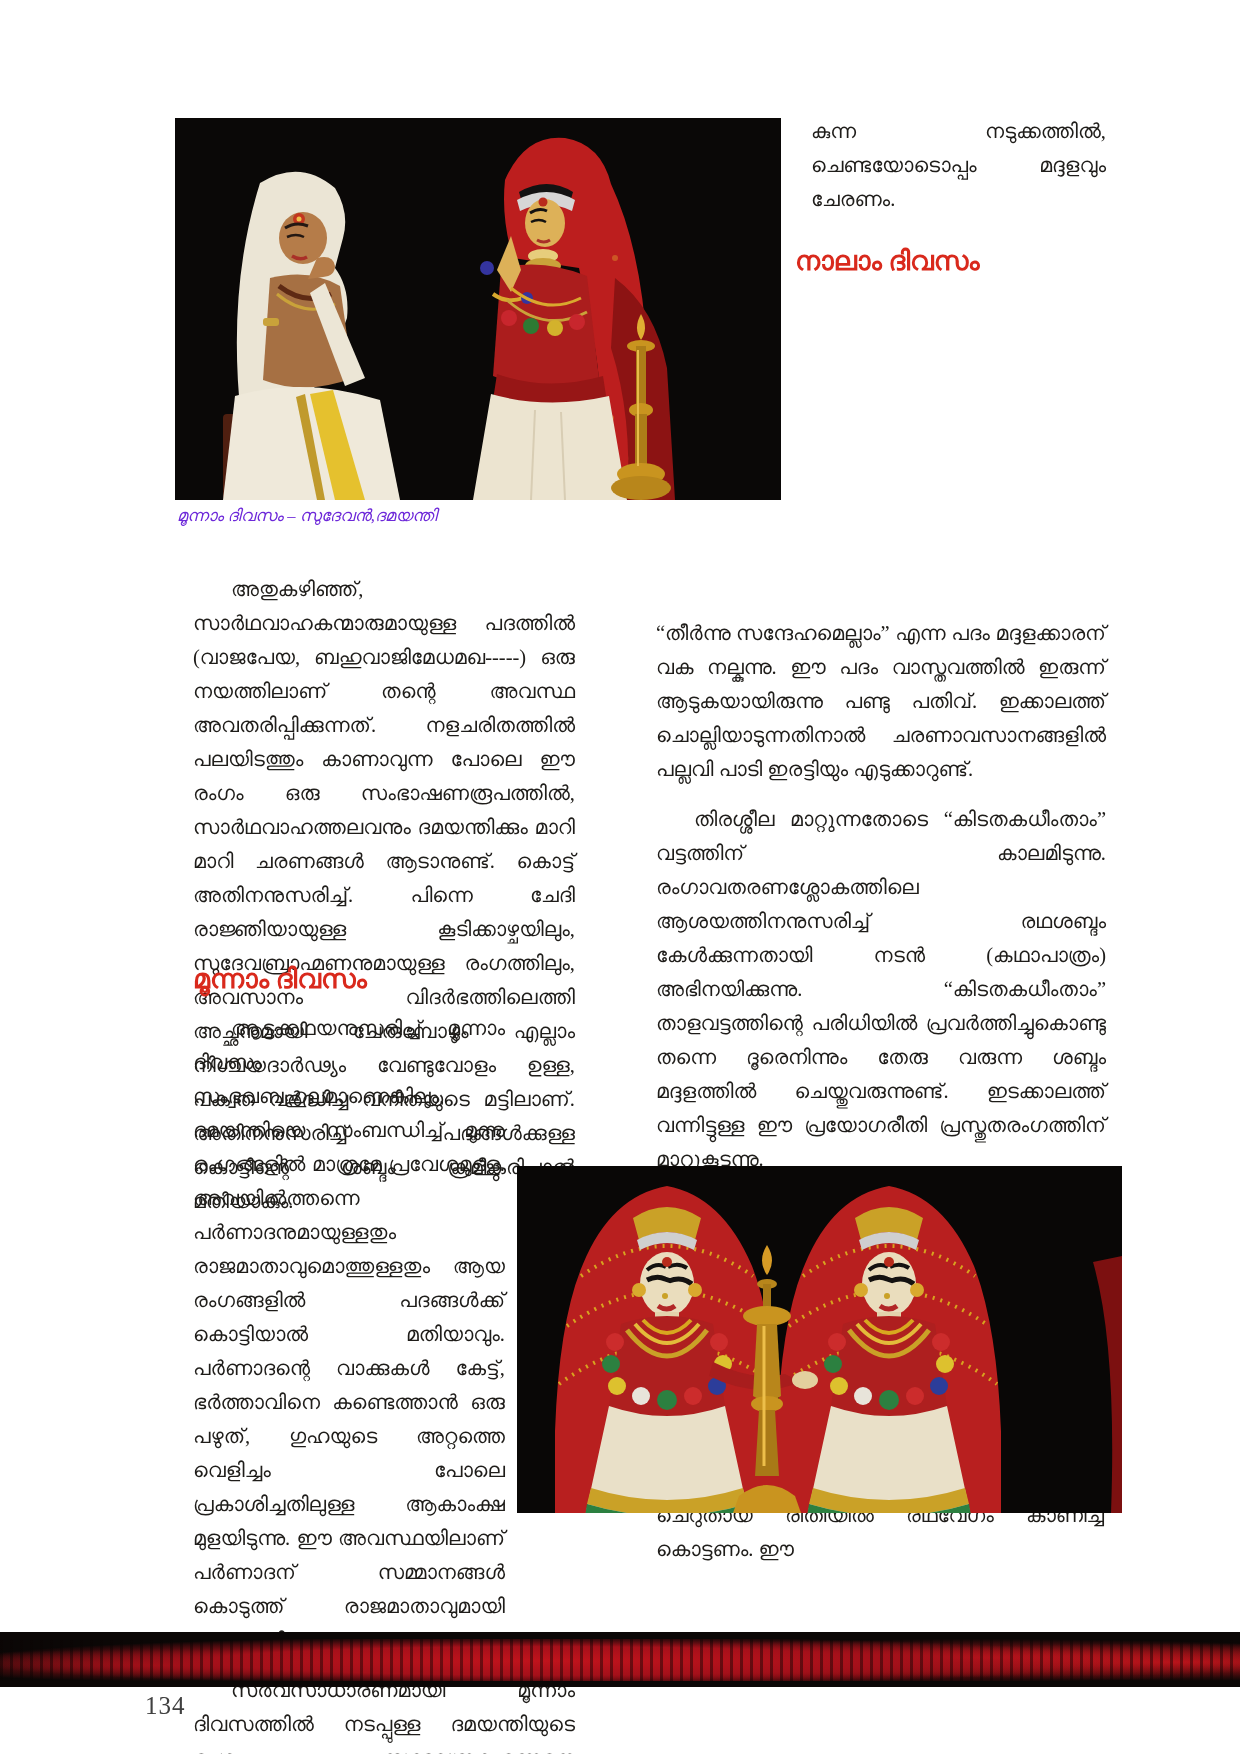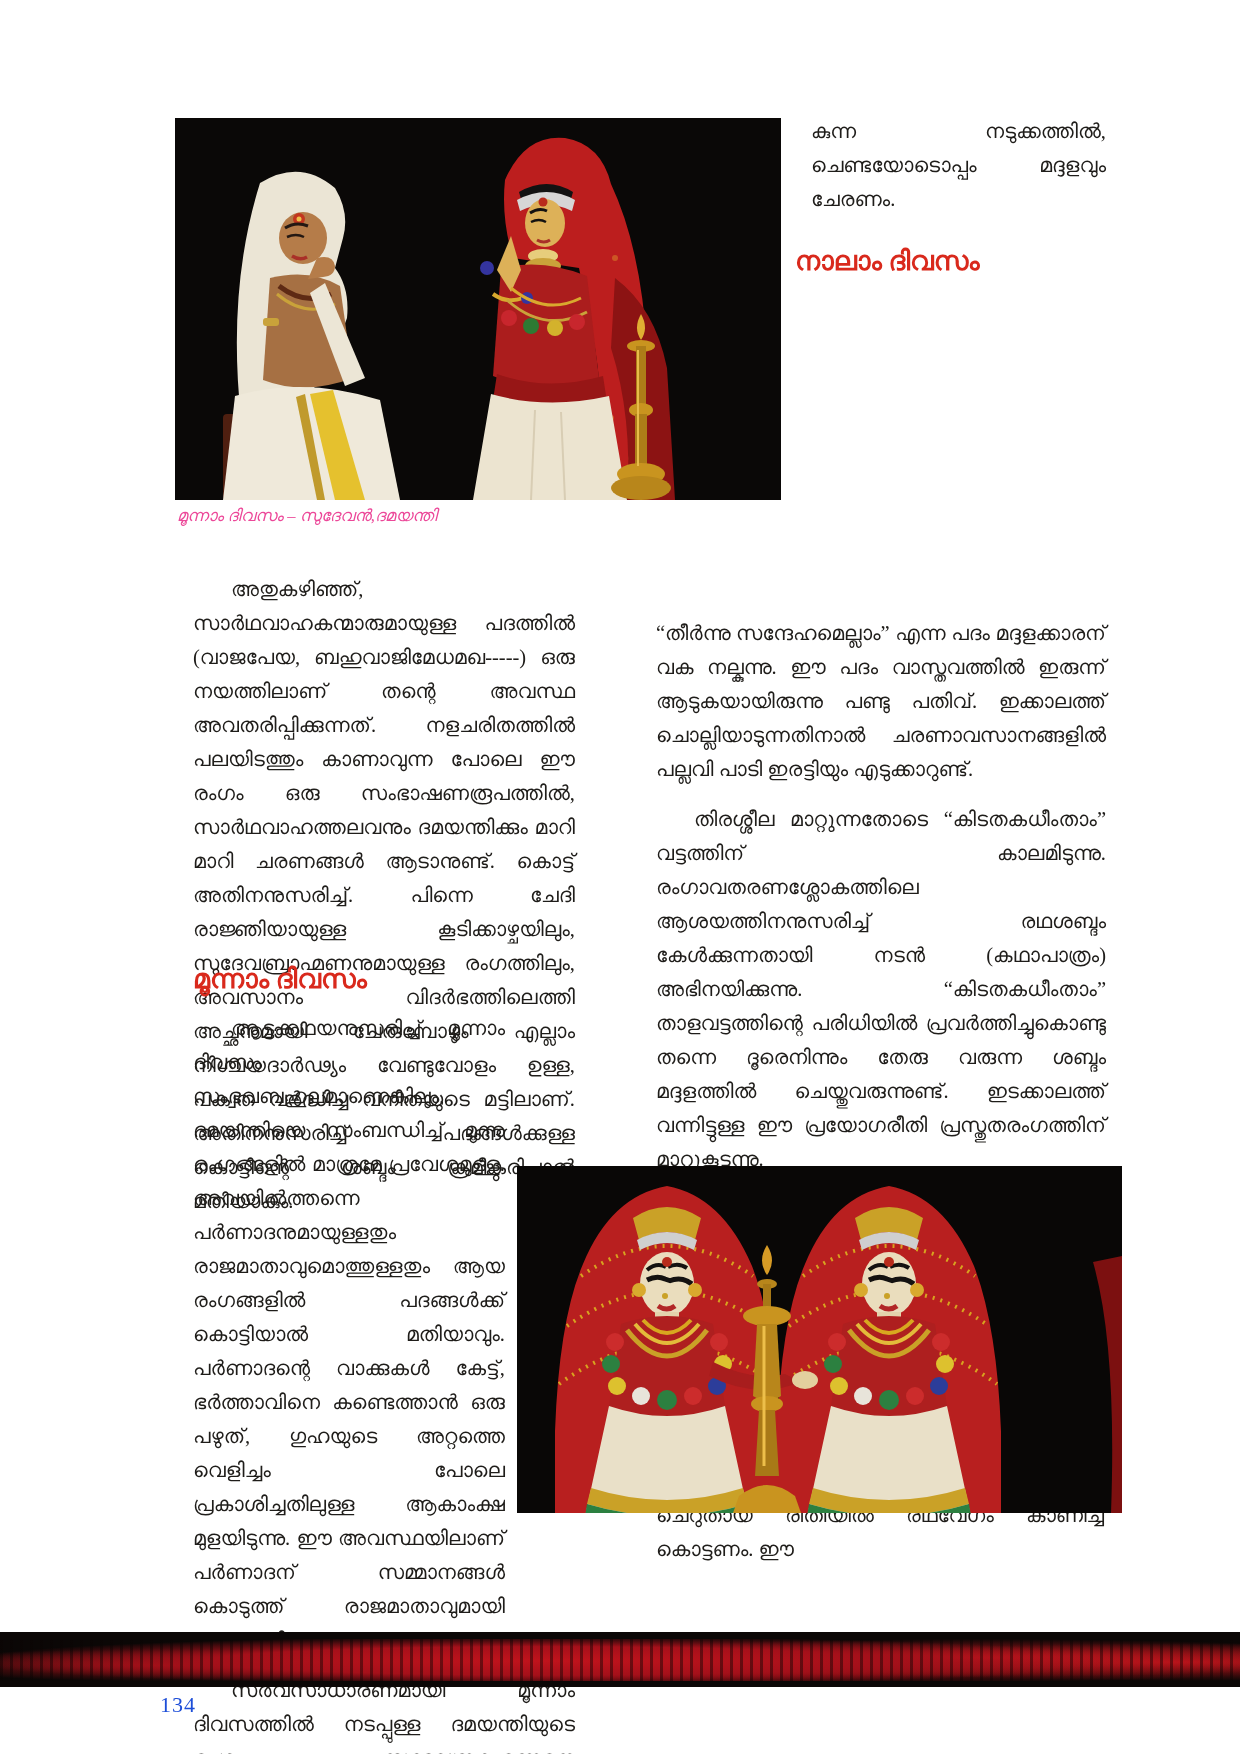--- a/index.html
+++ b/index.html
@@ -27,21 +27,21 @@
     line-height:30px;
     margin:16px;
   }
   .photo{position:absolute;margin:0;padding:0;line-height:0;}
   .photo svg{display:block;}
   .caption{
     position:absolute;
     font-style:italic;
     font-size:16.5px;
     line-height:20px;
-    color:#ec4899;
+    color:#6d28d9;
   }
   #left-heading{position:absolute;left:177px;top:948px;}
   #right-heading{margin:30px 0 24px 0;}
   .photo2-spacer{
     float:right;
     width:86px;
     height:460px;
     margin-top:166px;
   }
   .footer-band{
@@ -56,24 +56,24 @@
     background:
       repeating-linear-gradient(90deg, rgba(10,4,3,.45) 0 3px, rgba(0,0,0,0) 3px 10px),
       radial-gradient(60% 75% at 44% 52%, #c0131c 0%, #a5101a 45%, rgba(120,8,14,0) 78%),
       radial-gradient(48% 65% at 79% 45%, #c2151d 0%, rgba(140,10,16,0) 70%),
       radial-gradient(30% 55% at 13% 62%, #9e0f16 0%, rgba(110,8,12,0) 70%),
       radial-gradient(70% 50% at 60% 78%, #8c0c12 0%, rgba(90,6,10,0) 60%),
       radial-gradient(40% 60% at 95% 55%, #b01218 0%, rgba(110,8,12,0) 75%);
   }
   .page-number{
     position:absolute;
-    left:160px;top:1692px;
-    font-size:22px;
+    left:145px;top:1692px;
+    font-size:25px;
     letter-spacing:1px;
-    color:#1d4ed8;
+    color:#404040;
     font-family:"Liberation Serif", serif;
   }
 </style>
 </head>
 <body>
 
 <div class="page">
 
   <figure class="photo" style="left:175px;top:118px;width:606px;height:382px;">
     <svg viewBox="0 0 606 382" width="606" height="382">

